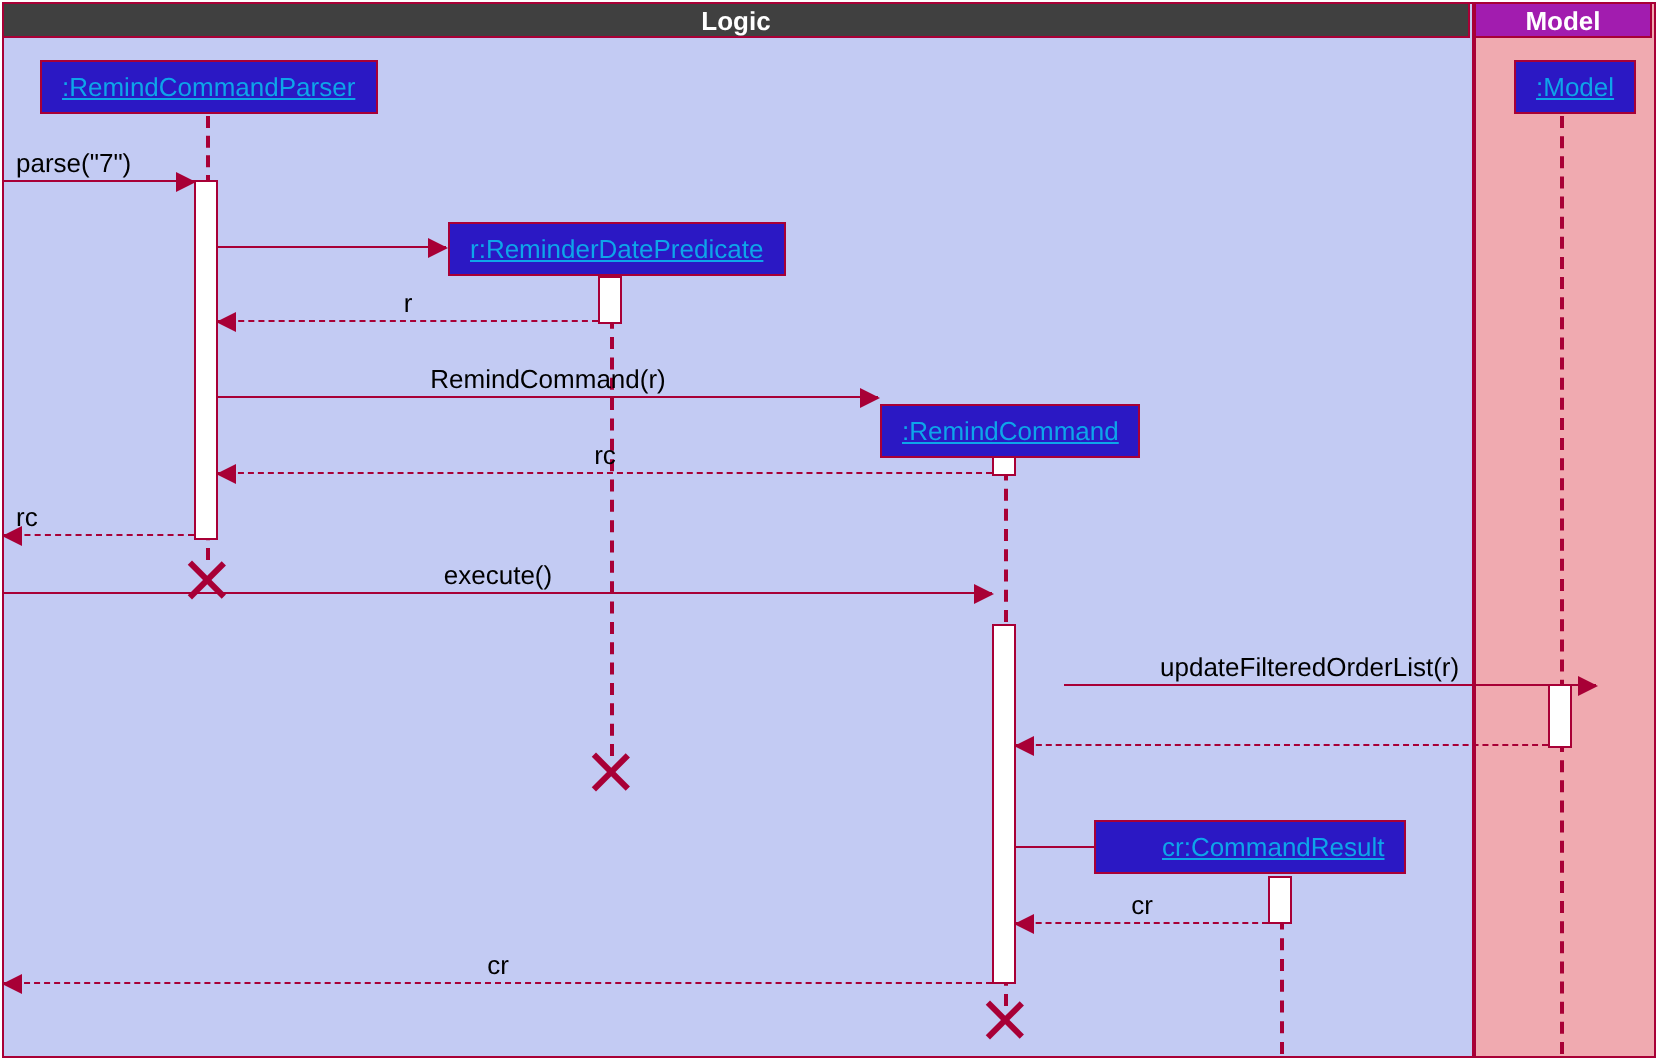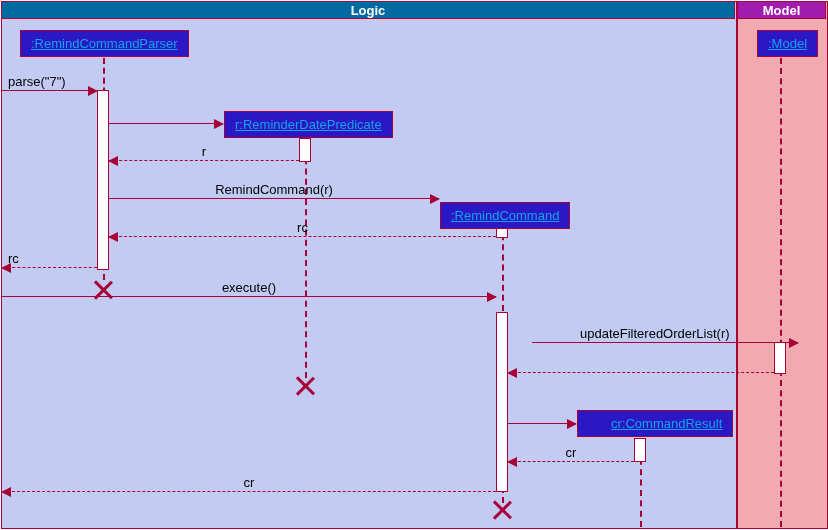--- a/index.html
+++ b/index.html
@@ -24,21 +24,21 @@
     color: #fff;
     font-weight: bold;
     line-height: 18px;
   }
   .part-body {
     position: absolute;
     top: 1px;
     bottom: 1px;
     border: 1.5px solid #a80036;
   }
-  .logic-header { left: 1px; width: 734px; background: #0369a1; }
+  .logic-header { left: 1px; width: 734px; background: #404040; }
   .logic-body   { left: 1px; width: 734px; background: #c3cbf3; z-index: 0; }
   .model-header { left: 737px; width: 89px; background: #a21caf; }
   .model-body   { left: 737px; width: 89px; background: #f0aab0; z-index: 0; }
   .logic-header, .model-header { z-index: 20; border: 1.5px solid #a80036; box-sizing: border-box;}
   .participant {
     position: absolute;
     background: #2b18c4;
     border: 1.5px solid #a80036;
     color: #0ea5e9;
     padding: 5px 10px;
@@ -113,21 +113,21 @@
 <div class="stage">
 
   <div class="part-body logic-body"></div>
   <div class="part-header logic-header">Logic</div>
   <div class="part-body model-body"></div>
   <div class="part-header model-header">Model</div>
 
   <div class="participant" style="left:20px;  top:30px;">:RemindCommandParser</div>
   <div class="participant" style="left:224px; top:111px;">r:ReminderDatePredicate</div>
   <div class="participant" style="left:440px; top:202px;">:RemindCommand</div>
-  <div class="participant" style="left:577px; top:410px;padding-left:33px;">cr:CommandResult</div>
+  <div class="participant" style="left:547px; top:410px;padding-left:33px;">cr:CommandResult</div>
   <div class="participant" style="left:757px; top:30px;">:Model</div>
 
   <div class="lifeline" style="left:103px; top:58px;  height:222px;"></div>
   <div class="lifeline" style="left:305px; top:138px; height:240px;"></div>
   <div class="lifeline" style="left:502px; top:214px; height:289px;"></div>
   <div class="lifeline" style="left:640px; top:438px; height:89px;"></div>
   <div class="lifeline" style="left:780px; top:58px;  height:469px;"></div>
 
   <div class="activation" style="left:97px;  top:90px;  height:180px;"></div>
   <div class="activation" style="left:299px; top:138px; height:24px;"></div>

